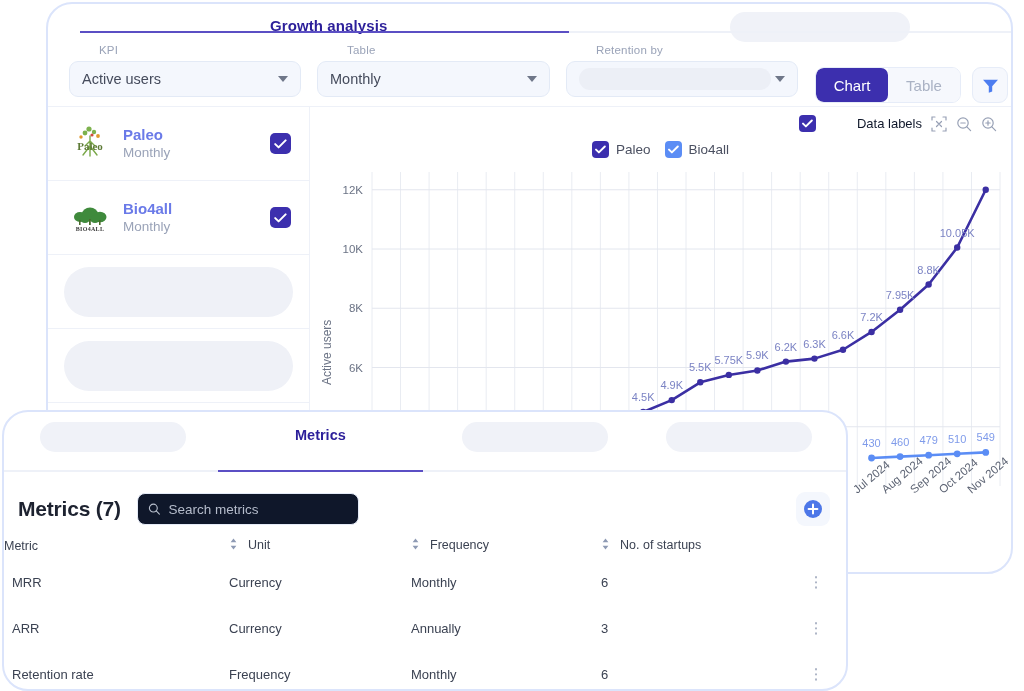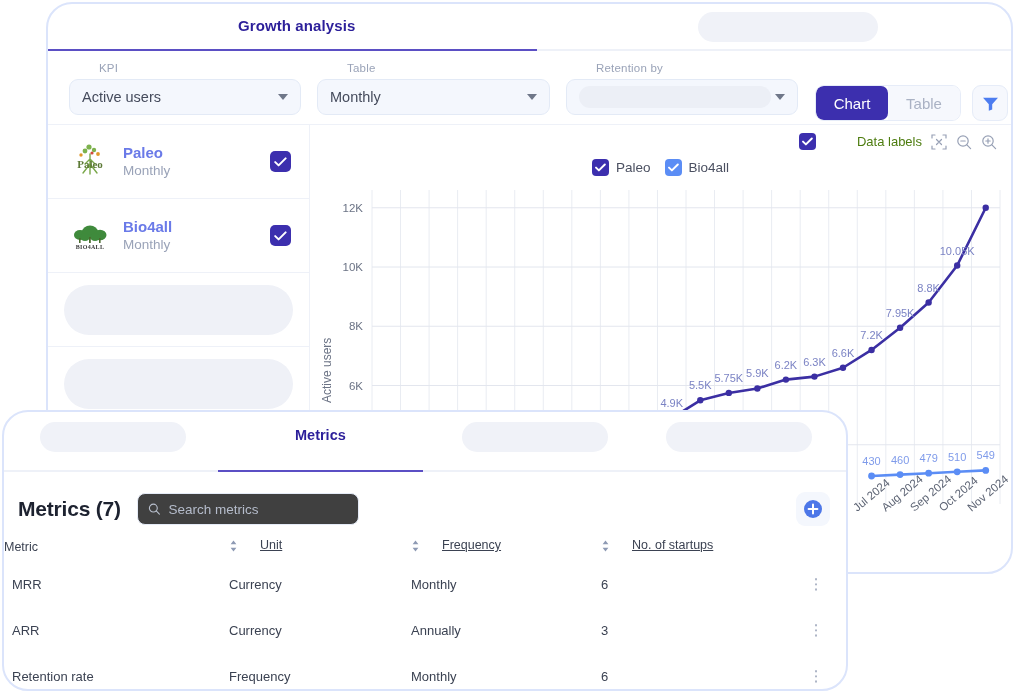--- a/index.html
+++ b/index.html
@@ -15,22 +15,23 @@
   .growth-card {
     position: absolute;
     left: 46px; top: 2px;
     width: 967px; height: 572px;
     background: #ffffff;
     border: 2px solid #dbe4fb;
     border-radius: 26px;
     overflow: hidden;
   }
   .gc-titlebar {
-    height: 47px;
+    height: 29px;
     position: relative;
+    margin-left: 32px;
   }
   .gc-tabstrip {
     position: absolute; left: 0; right: 0; bottom: 0;
     height: 2px; background: #eef1f8;
   }
   .gc-tab-active-line {
     position: absolute; left: 0; bottom: 0;
     width: 489px; height: 2.5px;
     background: #5b4fc4;
   }
@@ -140,21 +141,21 @@
   }
   .skel-pill { width: 100%; height: 50px; background: #eff1f7; border-radius: 25px; }
 
   
   .chart-area { flex: 1; position: relative; }
   .chart-toolbar {
     position: absolute; right: 14px; top: 8px;
     display: flex; align-items: center; gap: 9px;
   }
   .chart-toolbar .cbox { width: 17px; height: 17px; border-radius: 4px; }
-  .dl-label { font-size: 13px; color: #4d7c0f; margin-left: 32px; }
+  .dl-label { font-size: 13px; color: #0f172a; margin-left: 32px; }
   .legend {
     position: absolute; left: 0; right: 0; top: 34px;
     display: flex; justify-content: center; align-items: center; gap: 14px;
   }
   .legend-item { display: flex; align-items: center; gap: 7px; }
   .legend-item .cbox { width: 17px; height: 17px; border-radius: 4px; }
   .legend-item.s2 .cbox { background: #5b8df5; }
   .legend-text { font-size: 13.5px; color: #4b5061; }
 
   .ylabel {
@@ -193,21 +194,21 @@
 
   .mc-head {
     display: flex; align-items: center;
     padding: 14px 0 0 14px;
     height: 60px;
   }
   .mc-title { font-size: 21px; font-weight: bold; color: #1d2230; letter-spacing: -.2px; }
   .search {
     margin-left: 16px;
     width: 222px; height: 32px;
-    background: #404040; border: 1px solid #e5ebf7; border-radius: 8px;
+    background: #0f172a; border: 1px solid #e5ebf7; border-radius: 8px;
     display: flex; align-items: center; padding: 7px 10px; gap: 8px;
   }
   .search input {
     border: none; outline: none; background: transparent;
     font-size: 13.5px; color: #a8b0c2; width: 100%;
     font-family: "Liberation Sans", sans-serif;
   }
   .search input::placeholder { color: #b5bccb; }
   .add-btn {
     margin-left: auto; margin-right: 16px;
@@ -225,21 +226,21 @@
   }
   table.metrics td {
     font-size: 13px; color: #3b4252;
     height: 46px; vertical-align: middle;
   }
   .c1 { padding-left: 8px; width: 225px; }
   .c2 { width: 182px; }
   .c3 { width: 190px; }
   .c4 { width: 185px; }
   .c5 { width: 60px; text-align: center; }
-  .sortable { display: inline-flex; align-items: flex-end; gap: 22px; text-decoration: underline; }
+  .sortable { display: inline-flex; align-items: flex-start; gap: 10px; }
   .num-link { color: #6a8ef0; }
   .kebab { color: #9aa3b8; letter-spacing: 0; font-size: 15px; line-height: 1; }
   .sort-ico { display: inline-block; }
 </style>
 </head>
 <body>
 
 <div id="root">
 
   <div class="growth-card">

